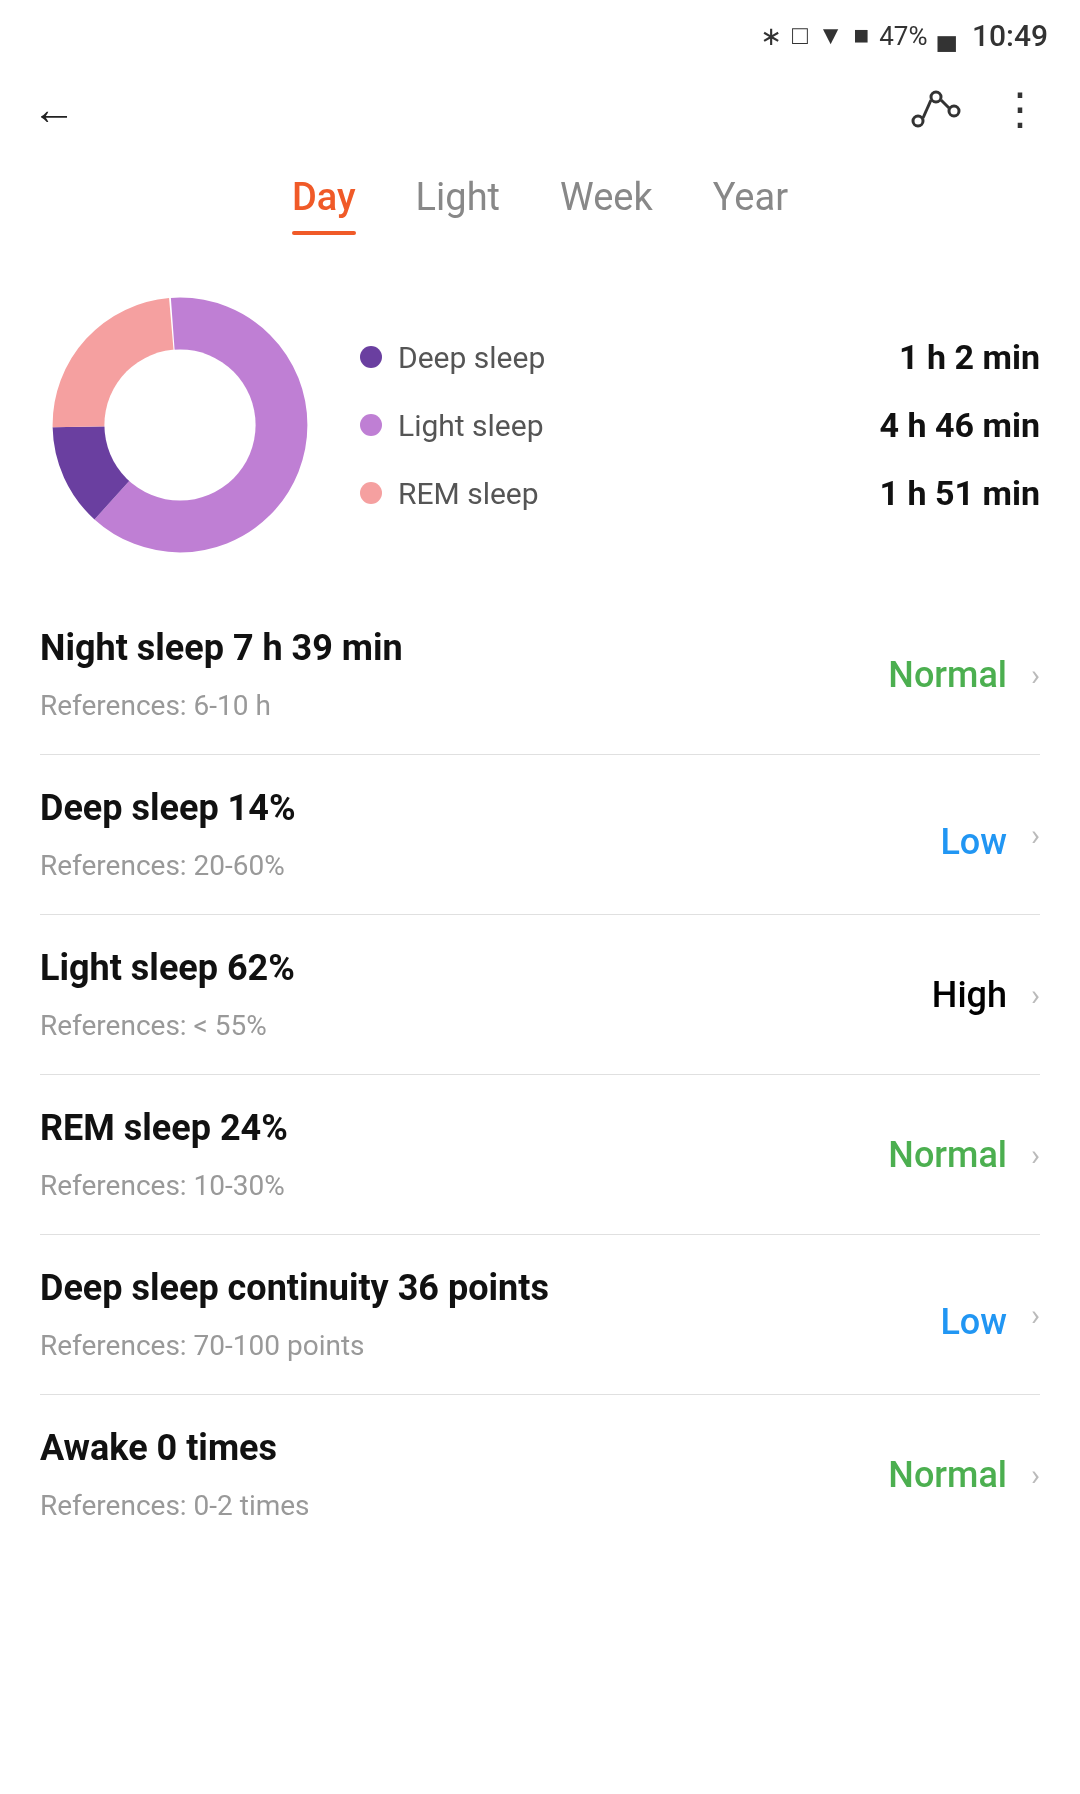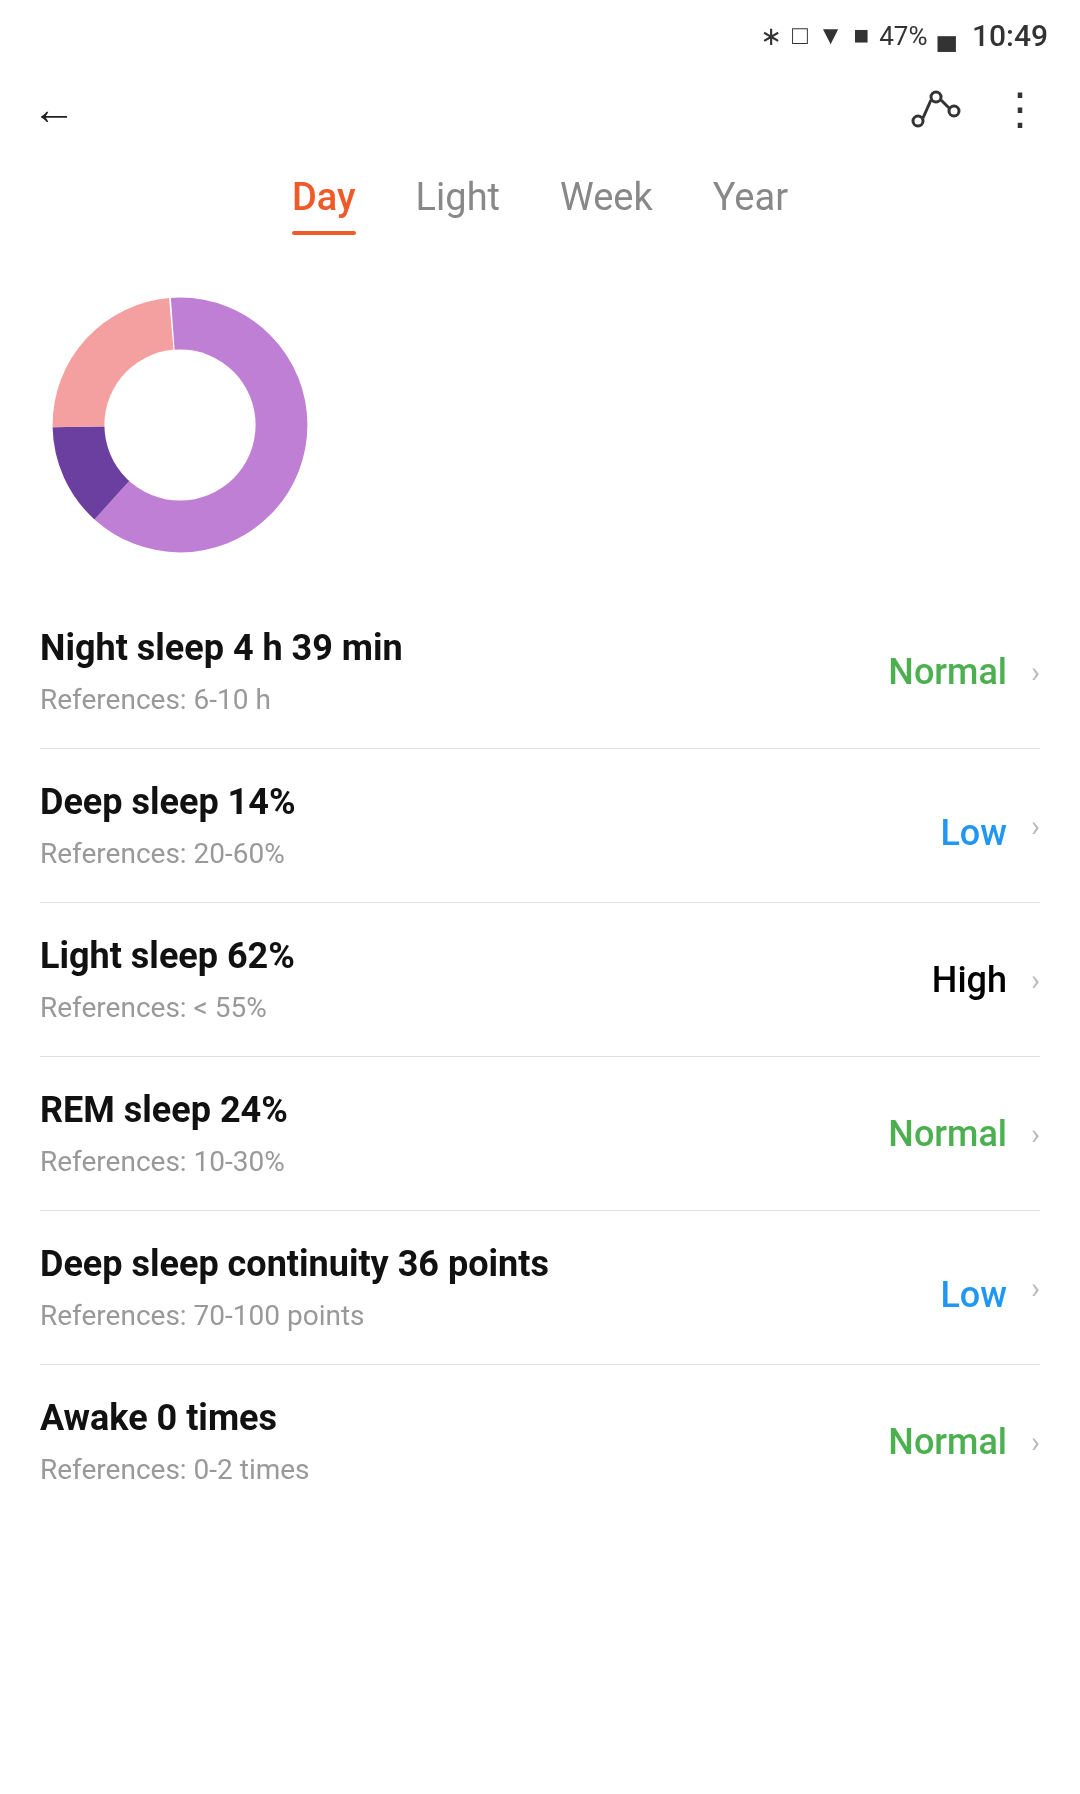--- a/index.html
+++ b/index.html
@@ -147,21 +147,21 @@
       flex: 1;
     }
     .stat-title {
       font-size: 36px;
       font-weight: 700;
       color: #111;
     }
     .stat-ref {
       font-size: 28px;
       color: #999;
-      margin-top: 14px;
+      margin-top: 20px;
     }
     .stat-right {
       display: flex;
       align-items: center;
       gap: 20px;
     }
     .stat-status {
       font-size: 36px;
       font-weight: 500;
     }
@@ -221,26 +221,43 @@
       <circle cx="100" cy="100" r="70" fill="none" stroke="#bf7fd4" stroke-width="42" stroke-dasharray="271 163" stroke-dashoffset="0" transform="rotate(-90 100 100)"></circle>
 
       <circle cx="100" cy="100" r="70" fill="none" stroke="#6a3fa0" stroke-width="42" stroke-dasharray="57 377" stroke-dashoffset="-271" transform="rotate(-90 100 100)"></circle>
 
       <circle cx="100" cy="100" r="70" fill="none" stroke="#f5a0a0" stroke-width="42" stroke-dasharray="105 329" stroke-dashoffset="-328" transform="rotate(-90 100 100)"></circle>
 
       <circle cx="100" cy="100" r="54" fill="white"></circle>
     </svg>
   </div>
 
+  <div class="legend">
+    <div class="legend-item">
+      <div class="legend-dot" style="background:#6a3fa0;"></div>
+      <span class="legend-label">Deep sleep</span>
+      <span class="legend-value">1 h 2 min</span>
+    </div>
+    <div class="legend-item">
+      <div class="legend-dot" style="background:#bf7fd4;"></div>
+      <span class="legend-label">Light sleep</span>
+      <span class="legend-value">4 h 46 min</span>
+    </div>
+    <div class="legend-item">
+      <div class="legend-dot" style="background:#f5a0a0;"></div>
+      <span class="legend-label">REM sleep</span>
+      <span class="legend-value">1 h 51 min</span>
+    </div>
+  </div>
 </div>
 
 <div id="stats-list">
     <div class="stat-row">
     <div class="stat-left">
-      <div class="stat-title">Night sleep  4 h 39 min</div>
+      <div class="stat-title">Night sleep  7 h 39 min</div>
       <div class="stat-ref">References: 6-10 h</div>
     </div>
     <div class="stat-right">
       <span class="stat-status normal">Normal</span>
       <span class="chevron">›</span>
     </div>
   </div>
     <div class="divider"></div>
     <div class="stat-row">
     <div class="stat-left">

